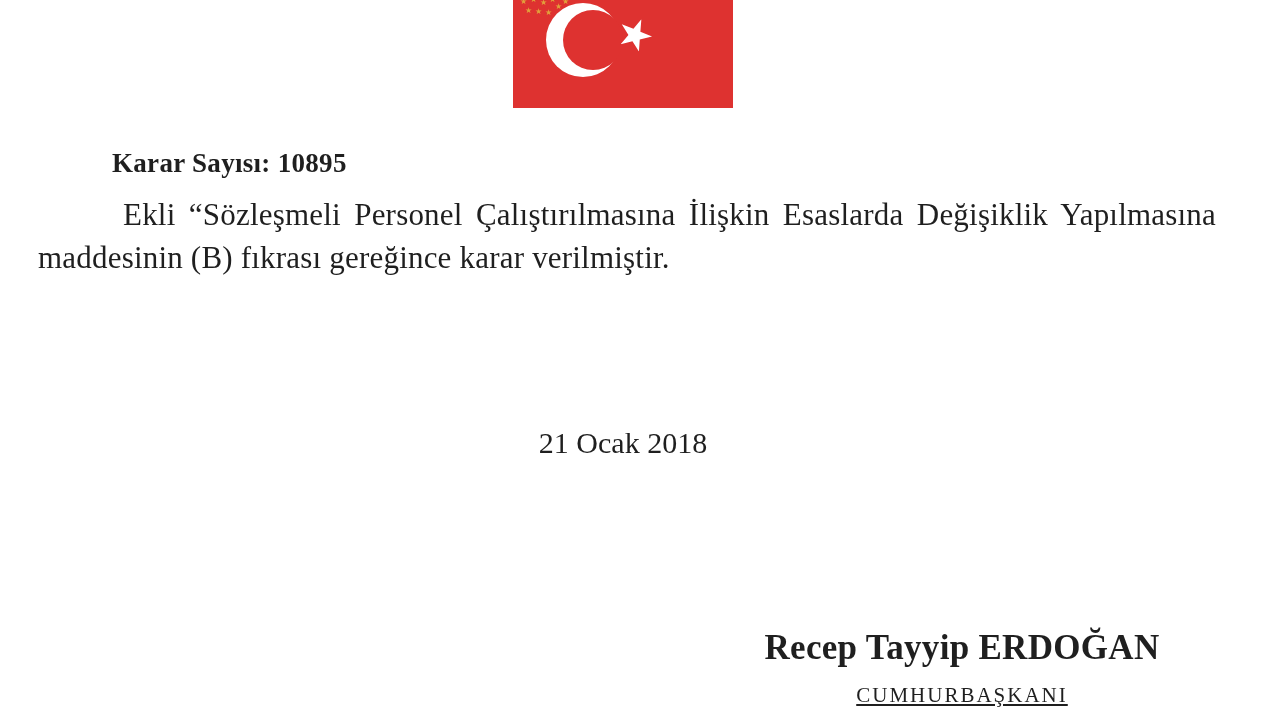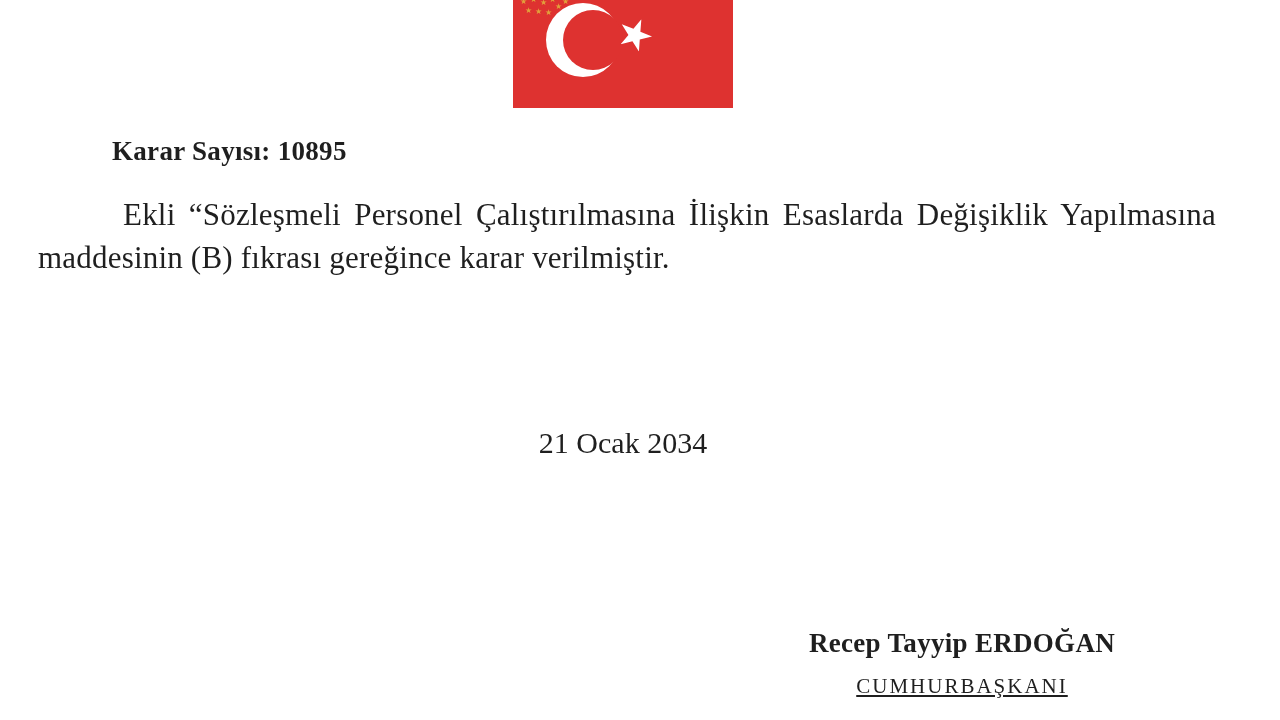--- a/index.html
+++ b/index.html
@@ -68,21 +68,21 @@
     line-height: 8px;
     font-size: 8px;
     color: var(--seal-star-gold);
   }
   .seal-star::before { content: "★"; }
 
   
   .karar {
     position: absolute;
     left: 112px;
-    top: 136px;
+    top: 148px;
     font-size: 27px;
     font-weight: bold;
     letter-spacing: 0.3px;
     text-align: right;
   }
   .paragraph {
     position: absolute;
     left: 38px;
     top: 193px;
     width: 1178px;
@@ -110,21 +110,21 @@
     font-size: 30px;
   }
   .signature {
     position: absolute;
     left: 742px;
     top: 628px;
     width: 440px;
     text-align: center;
   }
   .signature-name {
-    font-size: 27px;
+    font-size: 35px;
     font-weight: bold;
     letter-spacing: 0.3px;
   }
   .signature-title {
     margin-top: 15px;
     font-size: 21px;
     letter-spacing: 2px;
     text-decoration: underline;
   }
 </style>
@@ -148,20 +148,20 @@
     <div class="flag-star"></div>
   </div>
 
   <div class="karar">Karar Sayısı: 10895</div>
 
   <div class="paragraph">
     <div class="para-line first">Ekli “Sözleşmeli Personel Çalıştırılmasına İlişkin Esaslarda Değişiklik Yapılmasına</div>
     <div class="para-line last">maddesinin (B) fıkrası gereğince karar verilmiştir.</div>
   </div>
 
-  <div class="decree-date">21 Ocak 2034</div>
+  <div class="decree-date">21 Ocak 2018</div>
 
   <div class="signature">
     <div class="signature-name">Recep Tayyip ERDOĞAN</div>
     <div class="signature-title">CUMHURBAŞKANI</div>
   </div>
 
 </div>
 
 </body></html>

